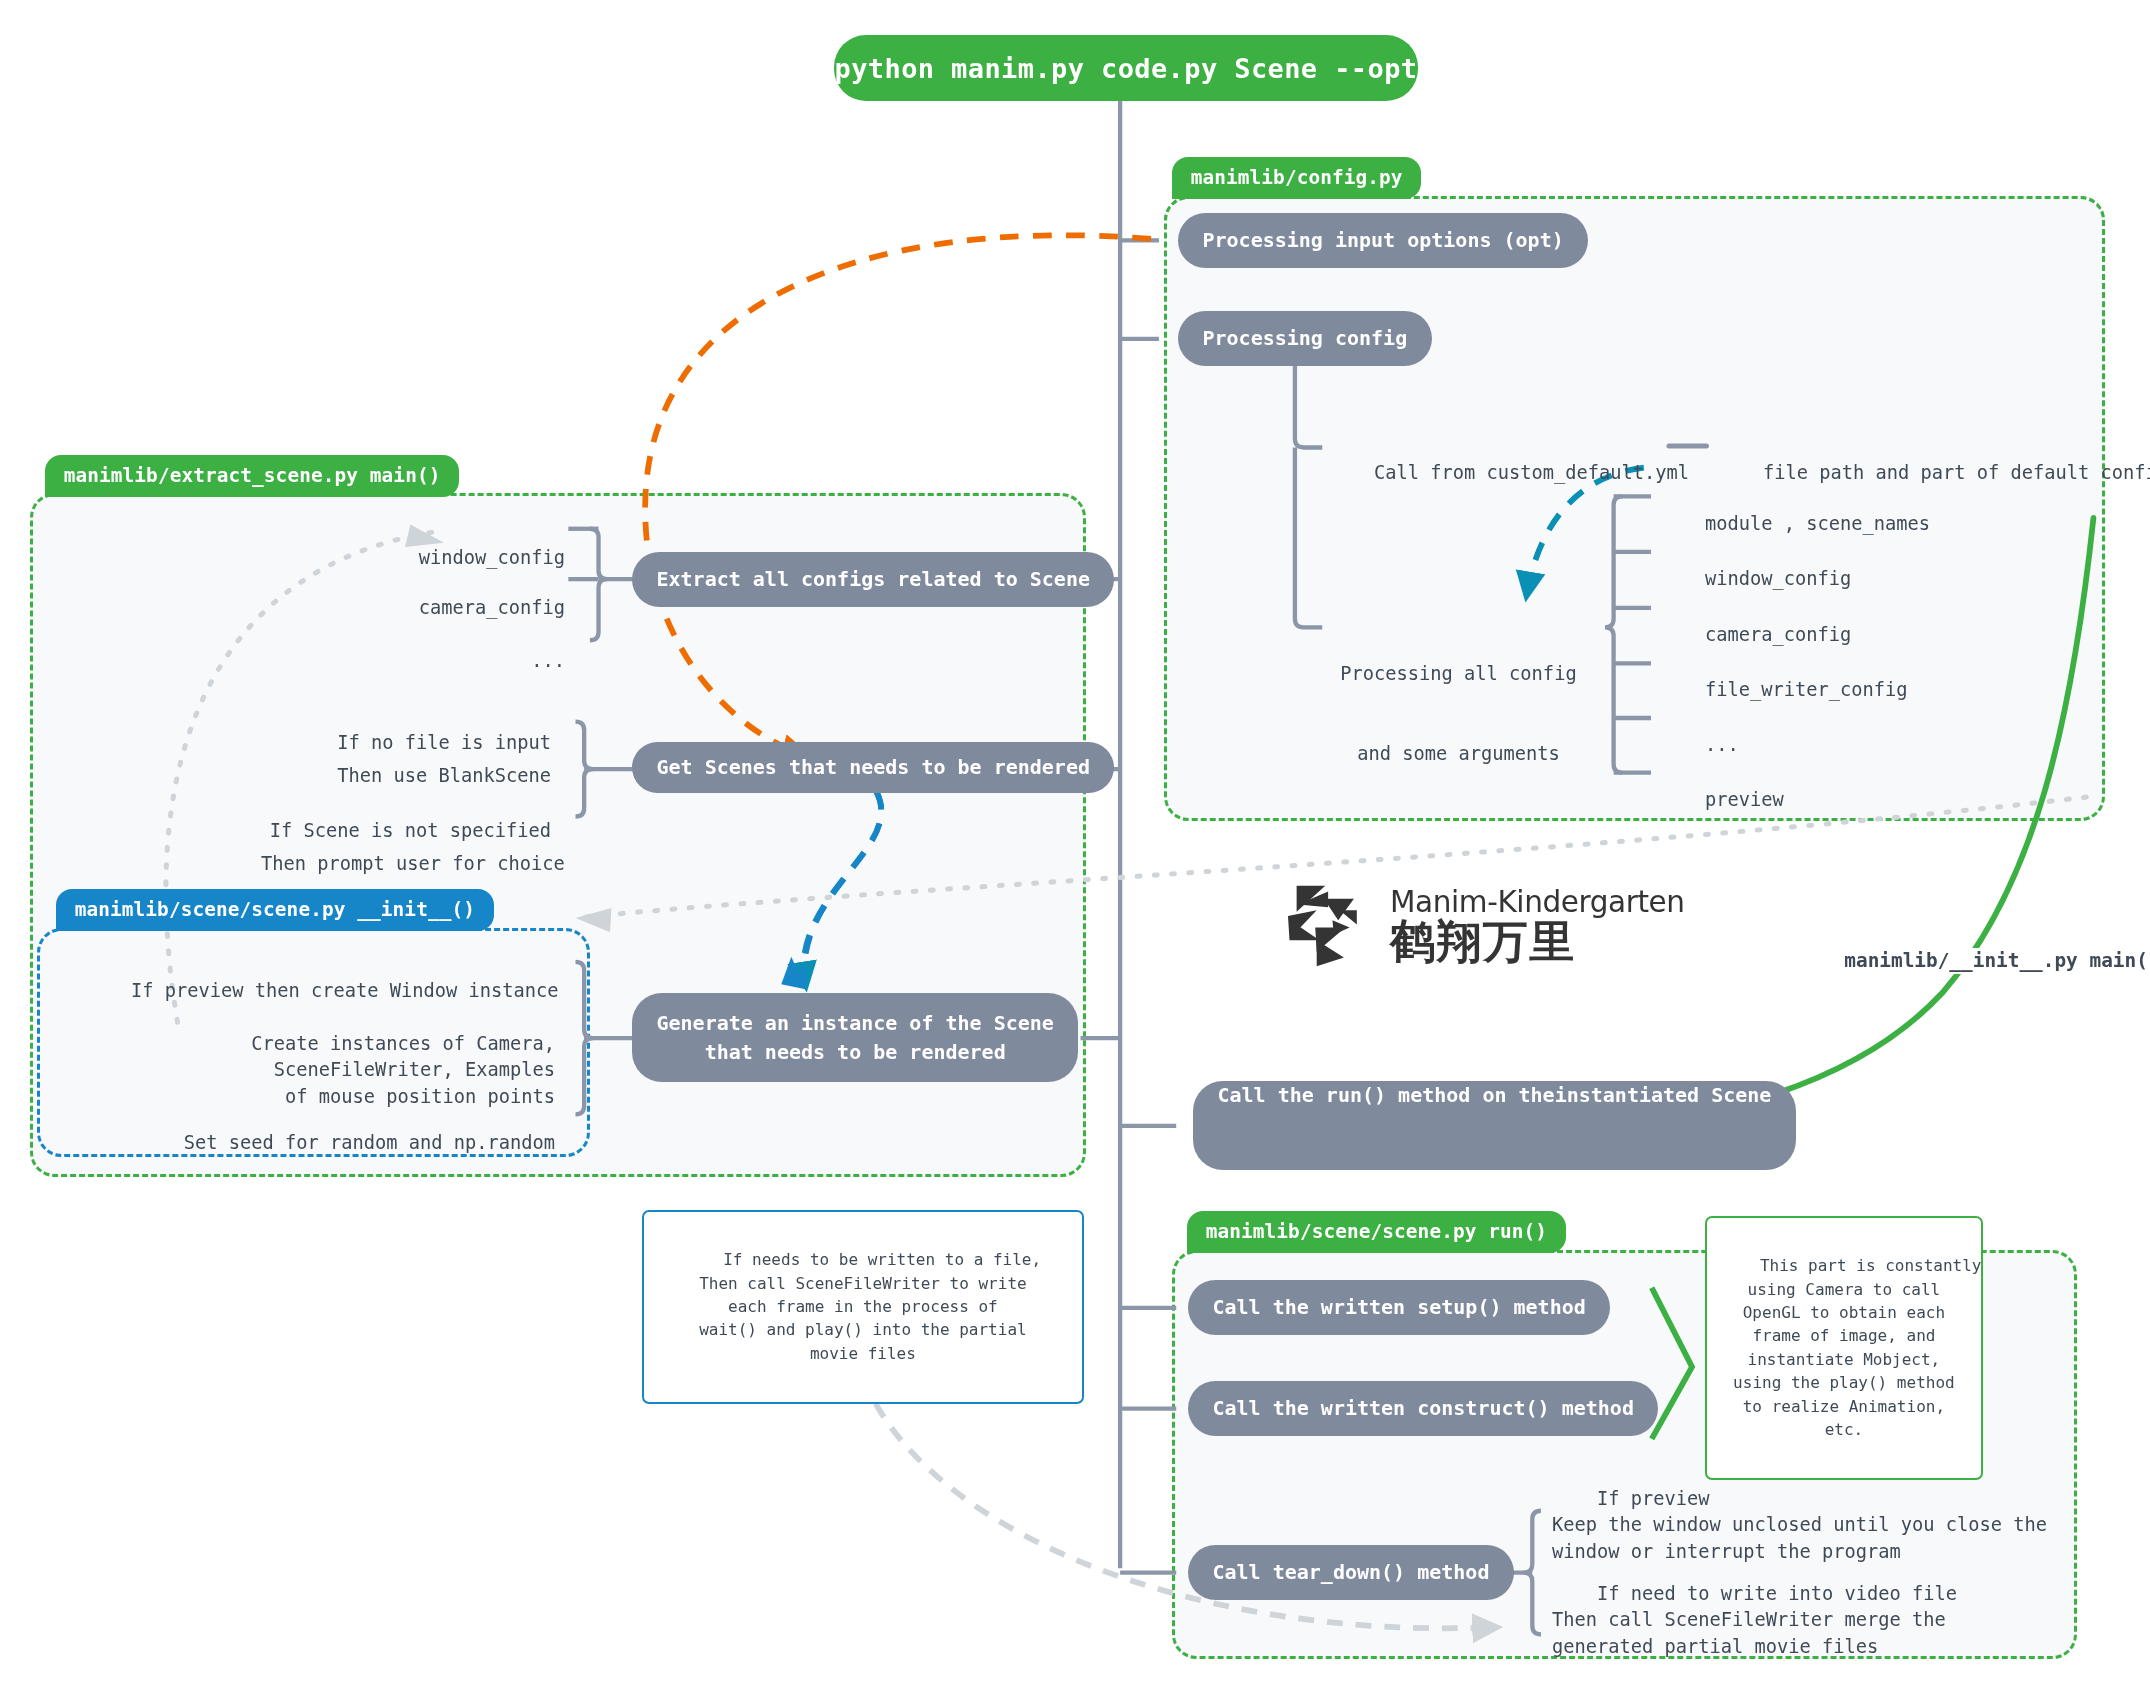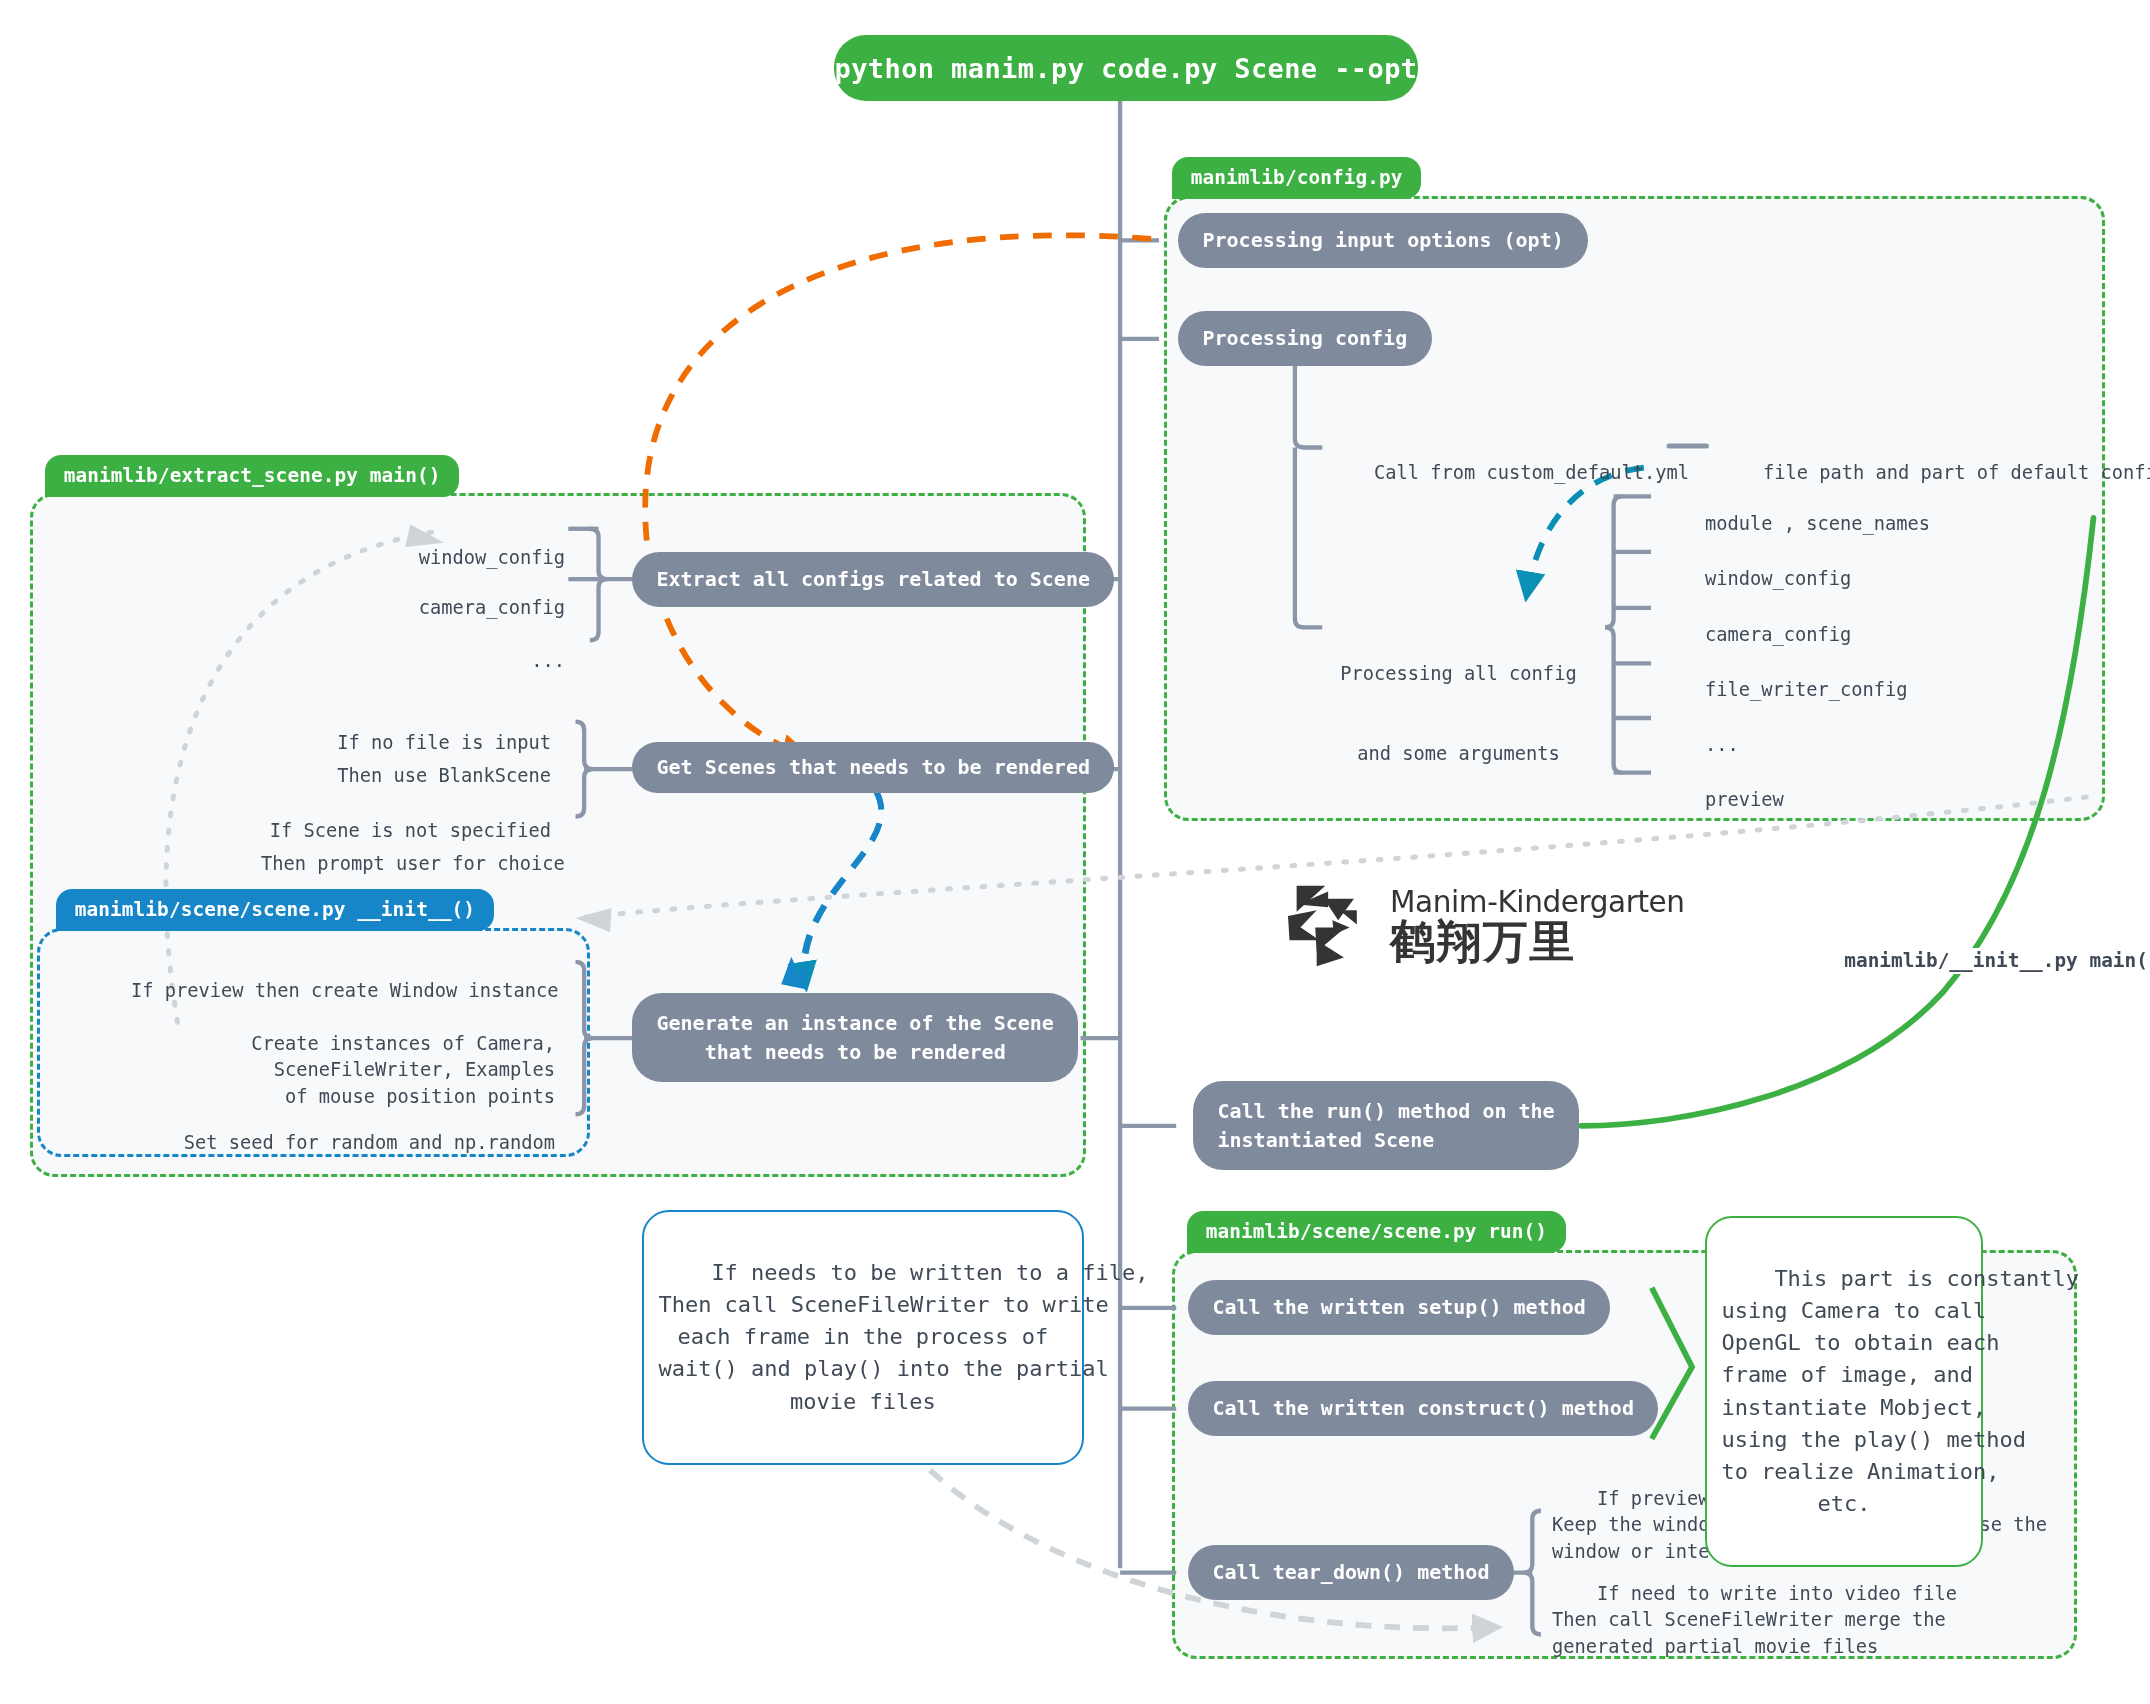--- a/index.html
+++ b/index.html
@@ -24,22 +24,22 @@
   .node{position:absolute;background:#808a9d;color:#fff;border-radius:30px;
      display:flex;align-items:center;padding:0 24.5px;font-size:20px;font-weight:bold;
      line-height:1.42;z-index:5;white-space:pre;}
 
   
   .leaf{position:absolute;color:#3f4a56;font-size:18.7px;line-height:1.42;white-space:pre;z-index:4;}
   .leaf.r{text-align:right;}
   .leaf.c{text-align:center;}
 
   
-  .note{position:absolute;background:#ffffff;border:2.9px solid #1686c8;border-radius:27px;
-     color:#3f4a56;font-size:22px;line-height:1.46;text-align:center;padding:13px 14.4px;z-index:7;white-space:pre;}
+  .note{position:absolute;background:#ffffff;border:2.9px solid #1686c8;border-radius:7px;
+     color:#3f4a56;font-size:16px;line-height:1.46;text-align:center;padding:13px 14.4px;z-index:7;white-space:pre;}
   .note.green{border-color:#3cb043;}
 
   
   .sidelabel{position:absolute;color:#3f4a56;font-size:19.4px;font-weight:bold;white-space:nowrap;z-index:8;
      background:#fff;padding:1.4px 4.3px;}
 
   
   .logo{position:absolute;z-index:6;display:flex;align-items:center;gap:16px;}
   .logo .lg-text{display:flex;flex-direction:column;justify-content:center;}
   .logo .lg-en{font-family:"DejaVu Sans","Liberation Sans",sans-serif;font-size:29.5px;color:#343434;letter-spacing:-0.4px;line-height:1.05;}
@@ -166,21 +166,21 @@
 
   <div class="node" style="left:632px;top:742px;height:51px;">
     <span>Get Scenes that needs to be rendered</span>
   </div>
 
   <div class="node" style="left:632px;top:993px;height:89px;flex-direction:column;align-items:center;justify-content:center;">
     <span>Generate an instance of the Scene</span>
     <span>that needs to be rendered</span>
   </div>
 
-  <div class="node" style="left:1193px;top:1081px;height:89px;flex-direction:column;align-items:flex-start;justify-content:center;">
+  <div class="node" style="left:1193px;top:1081px;height:89px;flex-direction:row;align-items:flex-start;justify-content:center;">
     <span>Call the run() method on the</span>
     <span>instantiated Scene</span>
   </div>
 
   <div class="node" style="left:1188px;top:1280px;height:55px;">
     <span>Call the written setup() method</span>
   </div>
 
   <div class="node" style="left:1188px;top:1381px;height:55px;">
     <span>Call the written construct() method</span>

